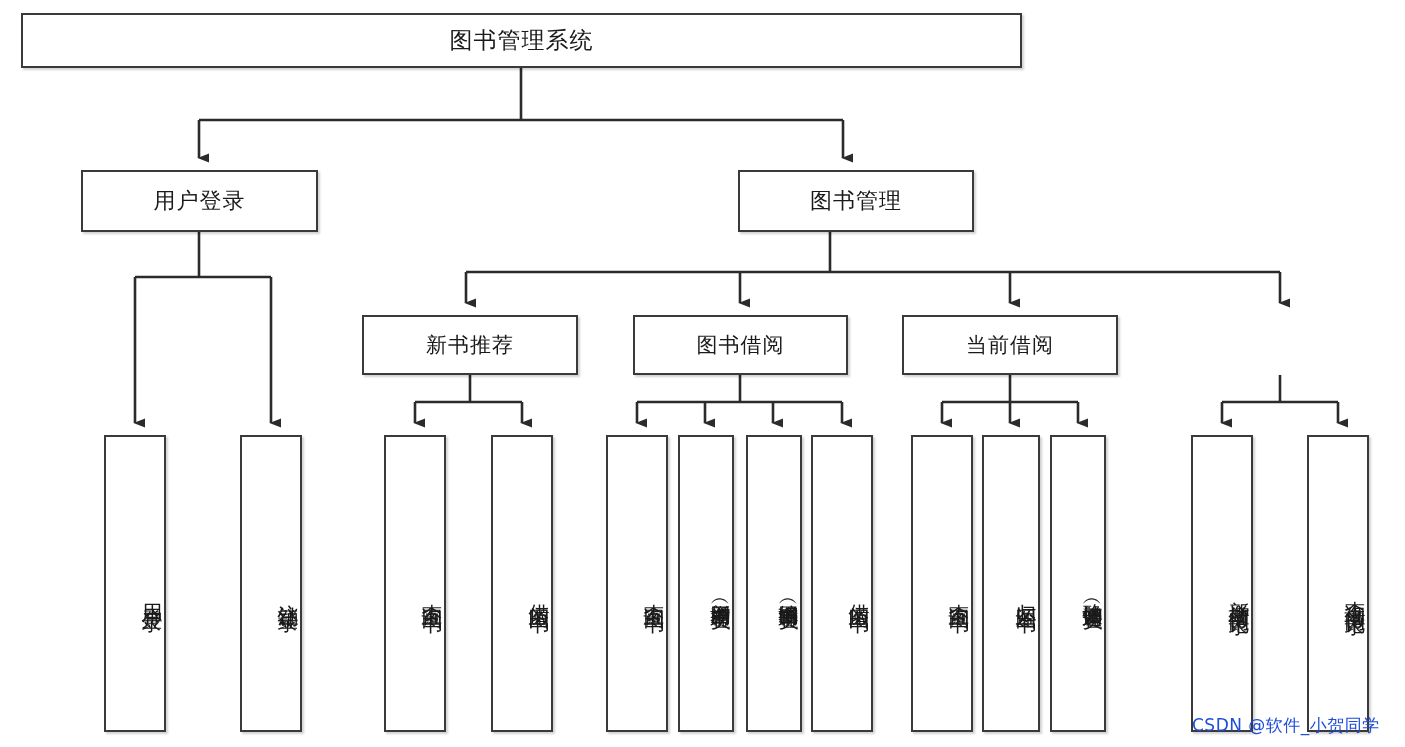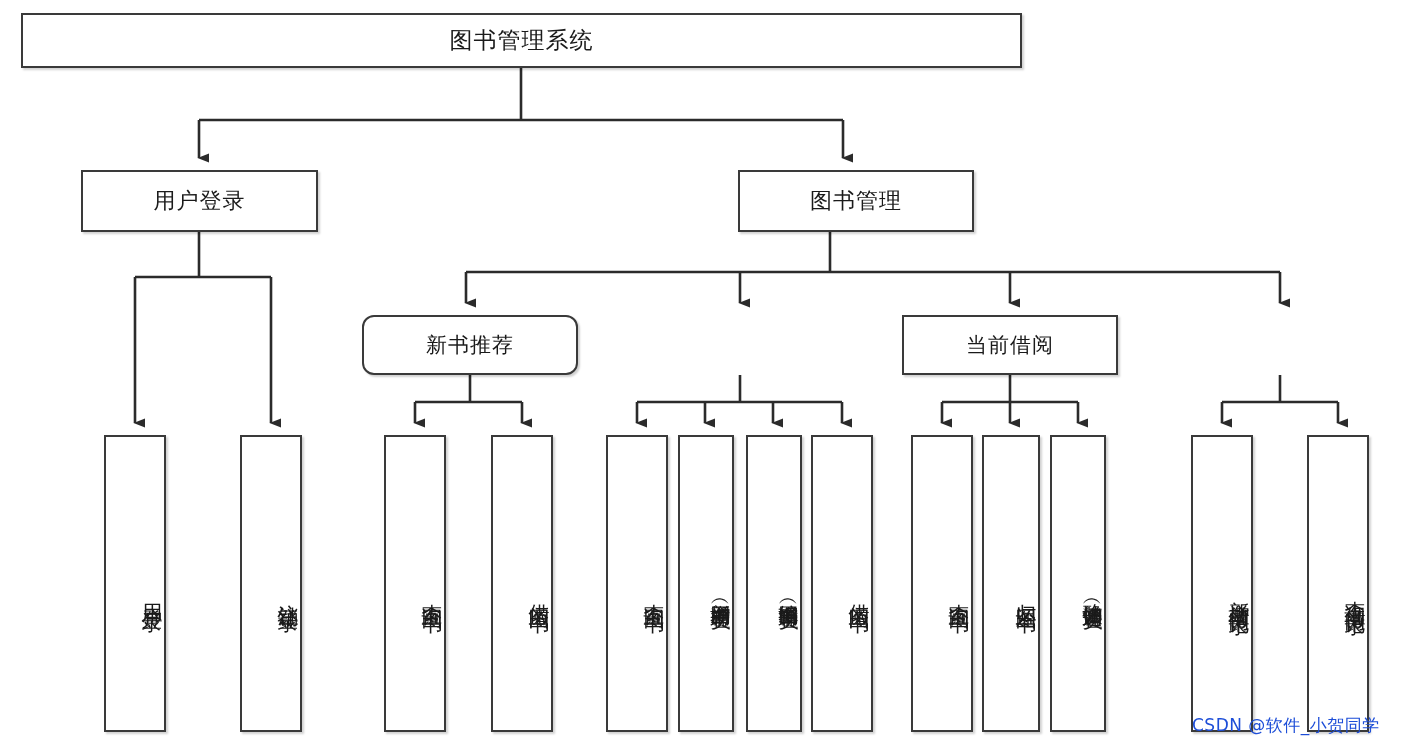--- a/index.html
+++ b/index.html
@@ -133,22 +133,25 @@
     <span>图书管理系统</span>
   </div>
 
   <div class="node lvl1" style="left:81px; top:170px; width:237px; height:62px;">
     <span>用户登录</span>
   </div>
   <div class="node lvl1" style="left:712px; top:170px; width:236px; height:62px;margin-left:26px;">
     <span>图书管理</span>
   </div>
 
-  <div class="node lvl2" style="left:362px; top:315px; width:216px; height:60px;border-radius:12px;">
+  <div class="node lvl2" style="left:362px; top:315px; width:216px; height:60px;">
     <span>新书推荐</span>
+  </div>
+  <div class="node lvl2" style="left:633px; top:315px; width:215px; height:60px;">
+    <span>图书借阅</span>
   </div>
   <div class="node lvl2" style="left:902px; top:315px; width:216px; height:60px;">
     <span>当前借阅</span>
   </div>
 
   <div class="node leaf" style="left:104px; top:435px; width:62px; height:297px;">
     <span>用户登录</span>
   </div>
   <div class="node leaf" style="left:240px; top:435px; width:62px; height:297px;">
     <span>注销登录</span>

